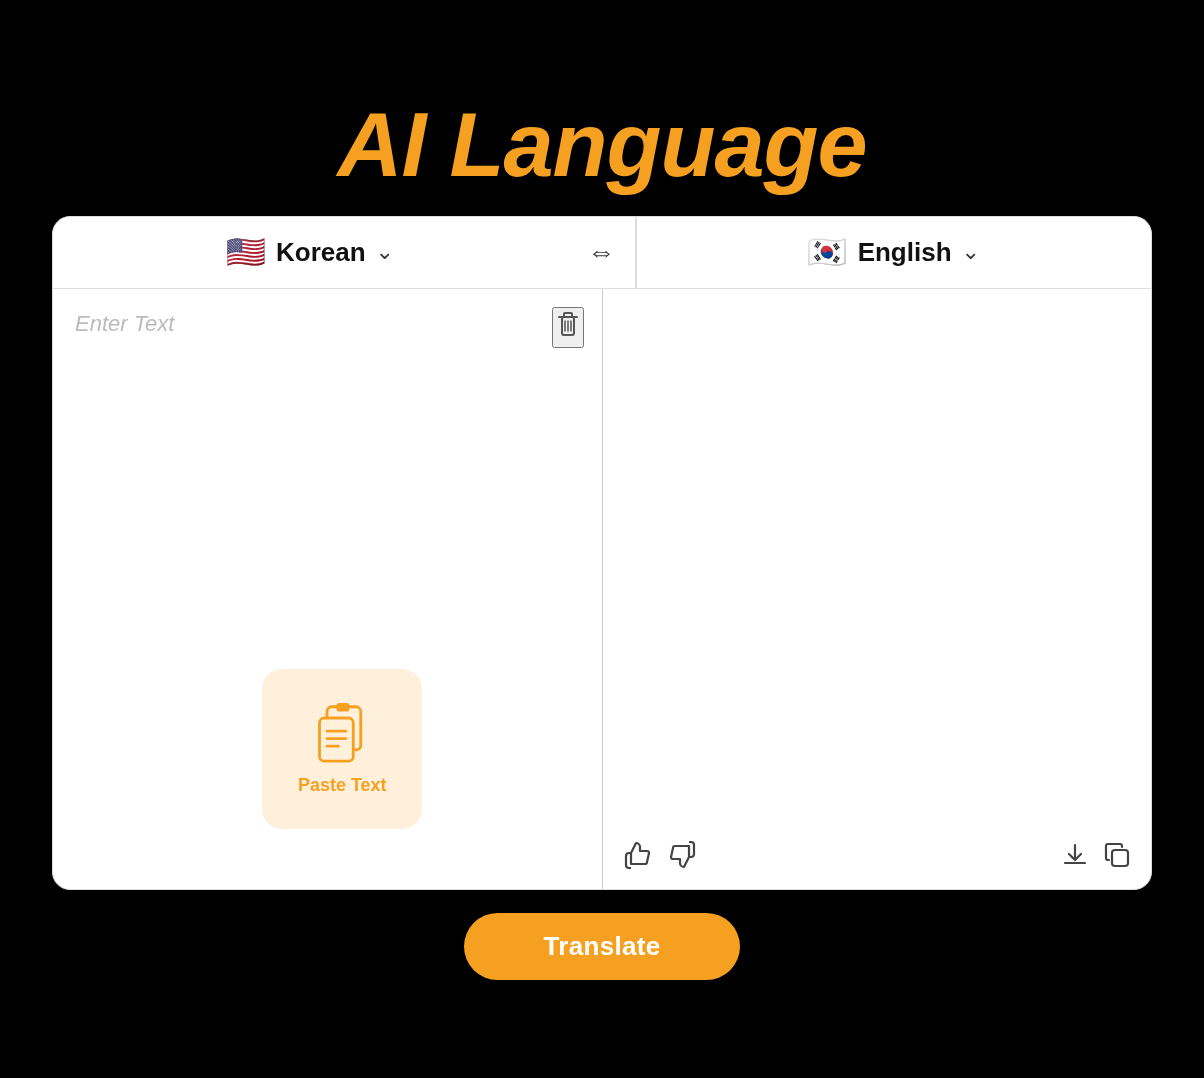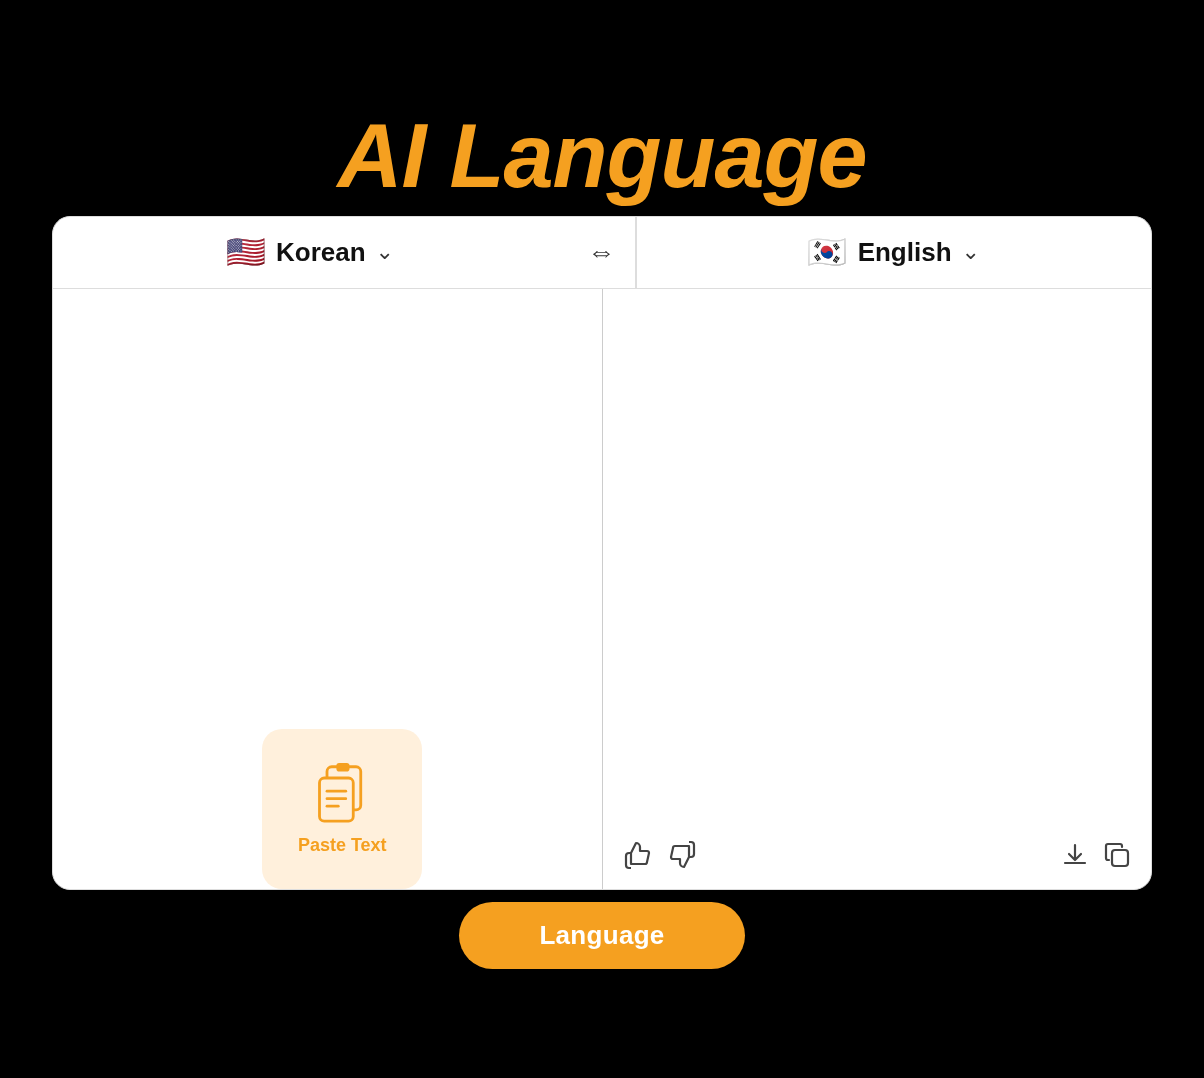--- a/index.html
+++ b/index.html
@@ -13,21 +13,21 @@
       font-family: -apple-system, BlinkMacSystemFont, 'Segoe UI', sans-serif;
       width: 1204px;
       min-height: 1078px;
     }
 
     .app-container {
       display: flex;
       flex-direction: column;
       align-items: center;
       width: 1100px;
-      gap: 12px;
+      gap: 23px;
     }
 
     .app-title {
       font-size: 90px;
       font-weight: 900;
       color: #F5A020;
       text-align: center;
       line-height: 1.05;
       font-style: italic;
       letter-spacing: -1px;
@@ -152,21 +152,21 @@
       top: 18px;
       right: 18px;
       cursor: pointer;
       color: #555;
       font-size: 26px;
     }
 
     .paste-area {
       display: flex;
       justify-content: center;
-      align-items: flex-end;
+      align-items: center;
       flex: 1;
       margin-left: 30px;
     }
 
     .paste-button {
       display: flex;
       flex-direction: column;
       align-items: center;
       gap: 10px;
       background: #FFF0DC;
@@ -279,20 +279,34 @@
         <span class="lang-flag">🇰🇷</span>
         <span class="lang-name">English</span>
         <span class="chevron-icon">⌄</span>
       </div>
 
     </div>
 
     <div class="translator-body">
 
       <div class="input-panel">
+        <div class="input-area">
+          <span class="input-placeholder">Enter Text</span>
+          <textarea class="main-input" style=""></textarea>
+          <button class="trash-btn">
+            <svg width="28" height="30" viewBox="0 0 28 30" fill="none" xmlns="http://www.w3.org/2000/svg">
+              <rect x="8" y="8" width="12" height="18" rx="2" stroke="#555" stroke-width="2" fill="none"></rect>
+              <line x1="5" y1="8" x2="23" y2="8" stroke="#555" stroke-width="2" stroke-linecap="round"></line>
+              <rect x="10" y="4" width="8" height="4" rx="1" stroke="#555" stroke-width="2" fill="none"></rect>
+              <line x1="11" y1="12" x2="11" y2="22" stroke="#555" stroke-width="1.5" stroke-linecap="round"></line>
+              <line x1="14" y1="12" x2="14" y2="22" stroke="#555" stroke-width="1.5" stroke-linecap="round"></line>
+              <line x1="17" y1="12" x2="17" y2="22" stroke="#555" stroke-width="1.5" stroke-linecap="round"></line>
+            </svg>
+          </button>
+        </div>
 
         <div class="paste-area">
           <button class="paste-button">
             <svg class="paste-svg" viewBox="0 0 64 68" fill="none" xmlns="http://www.w3.org/2000/svg">
 
               <rect x="16" y="6" width="36" height="46" rx="5" stroke="#F5A020" stroke-width="3" fill="none"></rect>
 
               <rect x="26" y="2" width="14" height="9" rx="3" fill="#F5A020"></rect>
 
               <rect x="8" y="18" width="36" height="46" rx="5" stroke="#F5A020" stroke-width="3" fill="#FFF0DC"></rect>
@@ -335,15 +349,15 @@
                 <path d="M6 19H5a2 2 0 0 1-2-2V5a2 2 0 0 1 2-2h12a2 2 0 0 1 2 2v1" stroke="#444" stroke-width="2.2" stroke-linecap="round" fill="none"></path>
               </svg>
             </button>
           </div>
         </div>
       </div>
 
     </div>
   </div>
 
-  <button class="translate-btn">Language</button>
+  <button class="translate-btn">Translate</button>
 
 </div>
 
 </body></html>

